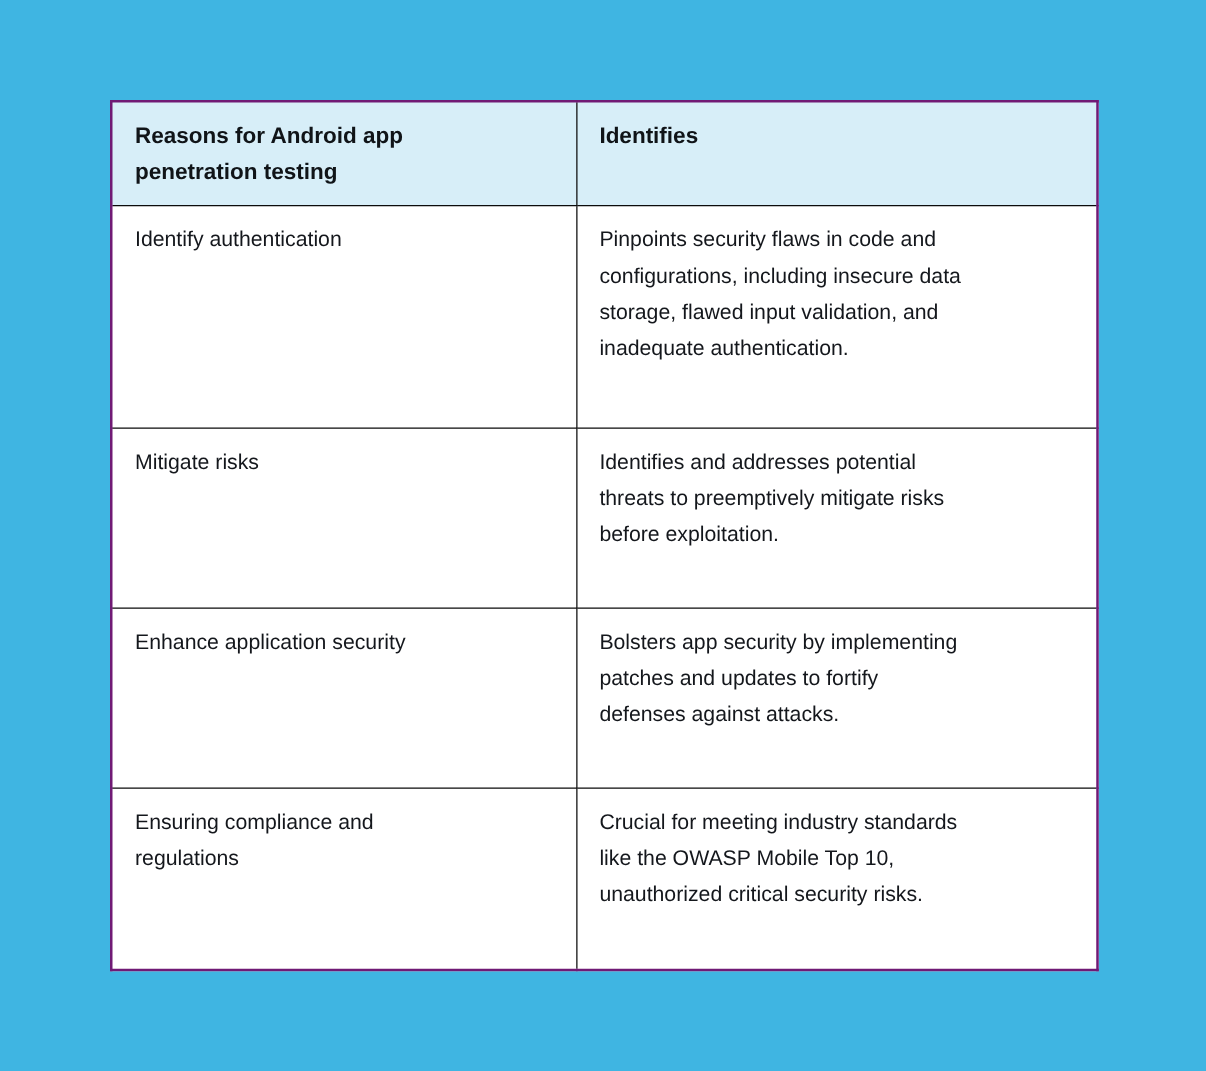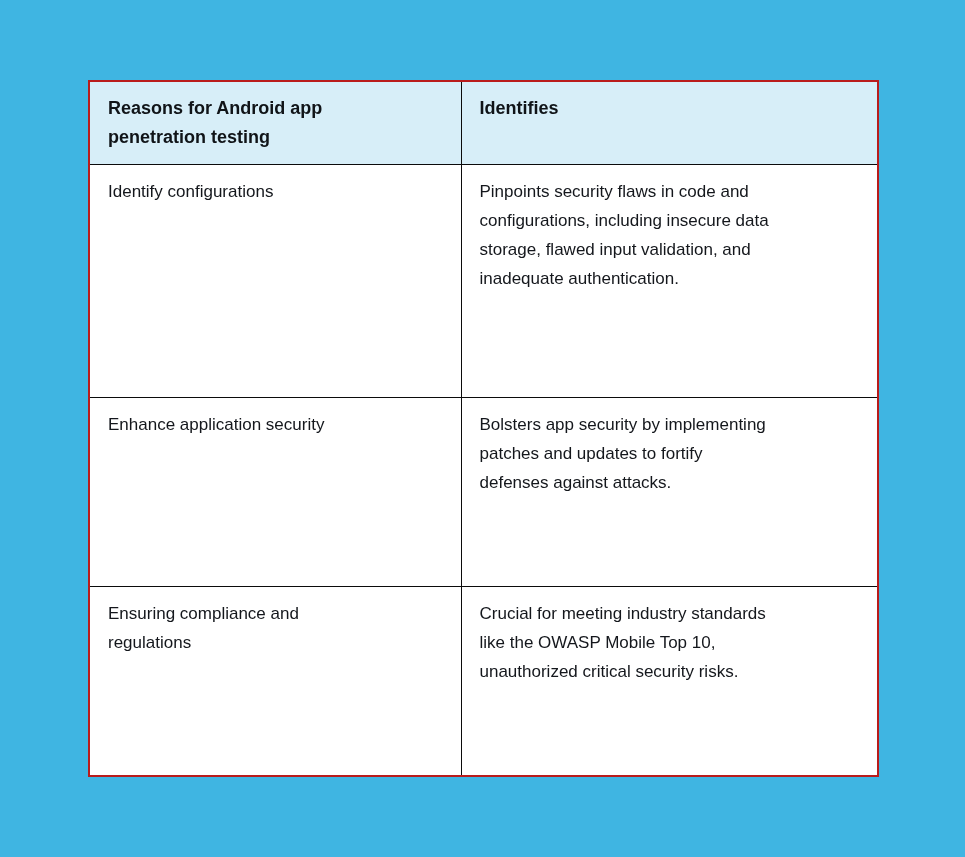--- a/index.html
+++ b/index.html
@@ -19,21 +19,21 @@
     left: 88px;
     top: 80px;
     width: 789px;
     height: 697px;
   }
   table.info-table {
     border-collapse: collapse;
     width: 100%;
     height: 100%;
     background: #FFFFFF;
-    border: 2px solid #b91c1c;
+    border: 2px solid #701a75;
     table-layout: fixed;
   }
   .info-table th,
   .info-table td {
     border: 1.5px solid #0B0B0B;
     vertical-align: top;
     padding: 12px 18px;
     text-align: left;
     box-sizing: border-box;
   }
@@ -78,27 +78,37 @@
 penetration testing</span>
         </th>
         <th>
           <span class="cell-text">Identifies</span>
         </th>
       </tr>
     </thead>
     <tbody>
       <tr class="row-tall">
         <td>
-          <span class="cell-text">Identify configurations</span>
+          <span class="cell-text">Identify authentication</span>
         </td>
         <td>
           <span class="cell-text">Pinpoints security flaws in code and
 configurations, including insecure data
 storage, flawed input validation, and
 inadequate authentication.</span>
+        </td>
+      </tr>
+      <tr class="row-med">
+        <td>
+          <span class="cell-text">Mitigate risks</span>
+        </td>
+        <td>
+          <span class="cell-text">Identifies and addresses potential
+threats to preemptively mitigate risks
+before exploitation.</span>
         </td>
       </tr>
       <tr class="row-med">
         <td>
           <span class="cell-text">Enhance application security</span>
         </td>
         <td>
           <span class="cell-text">Bolsters app security by implementing
 patches and updates to fortify
 defenses against attacks.</span>

